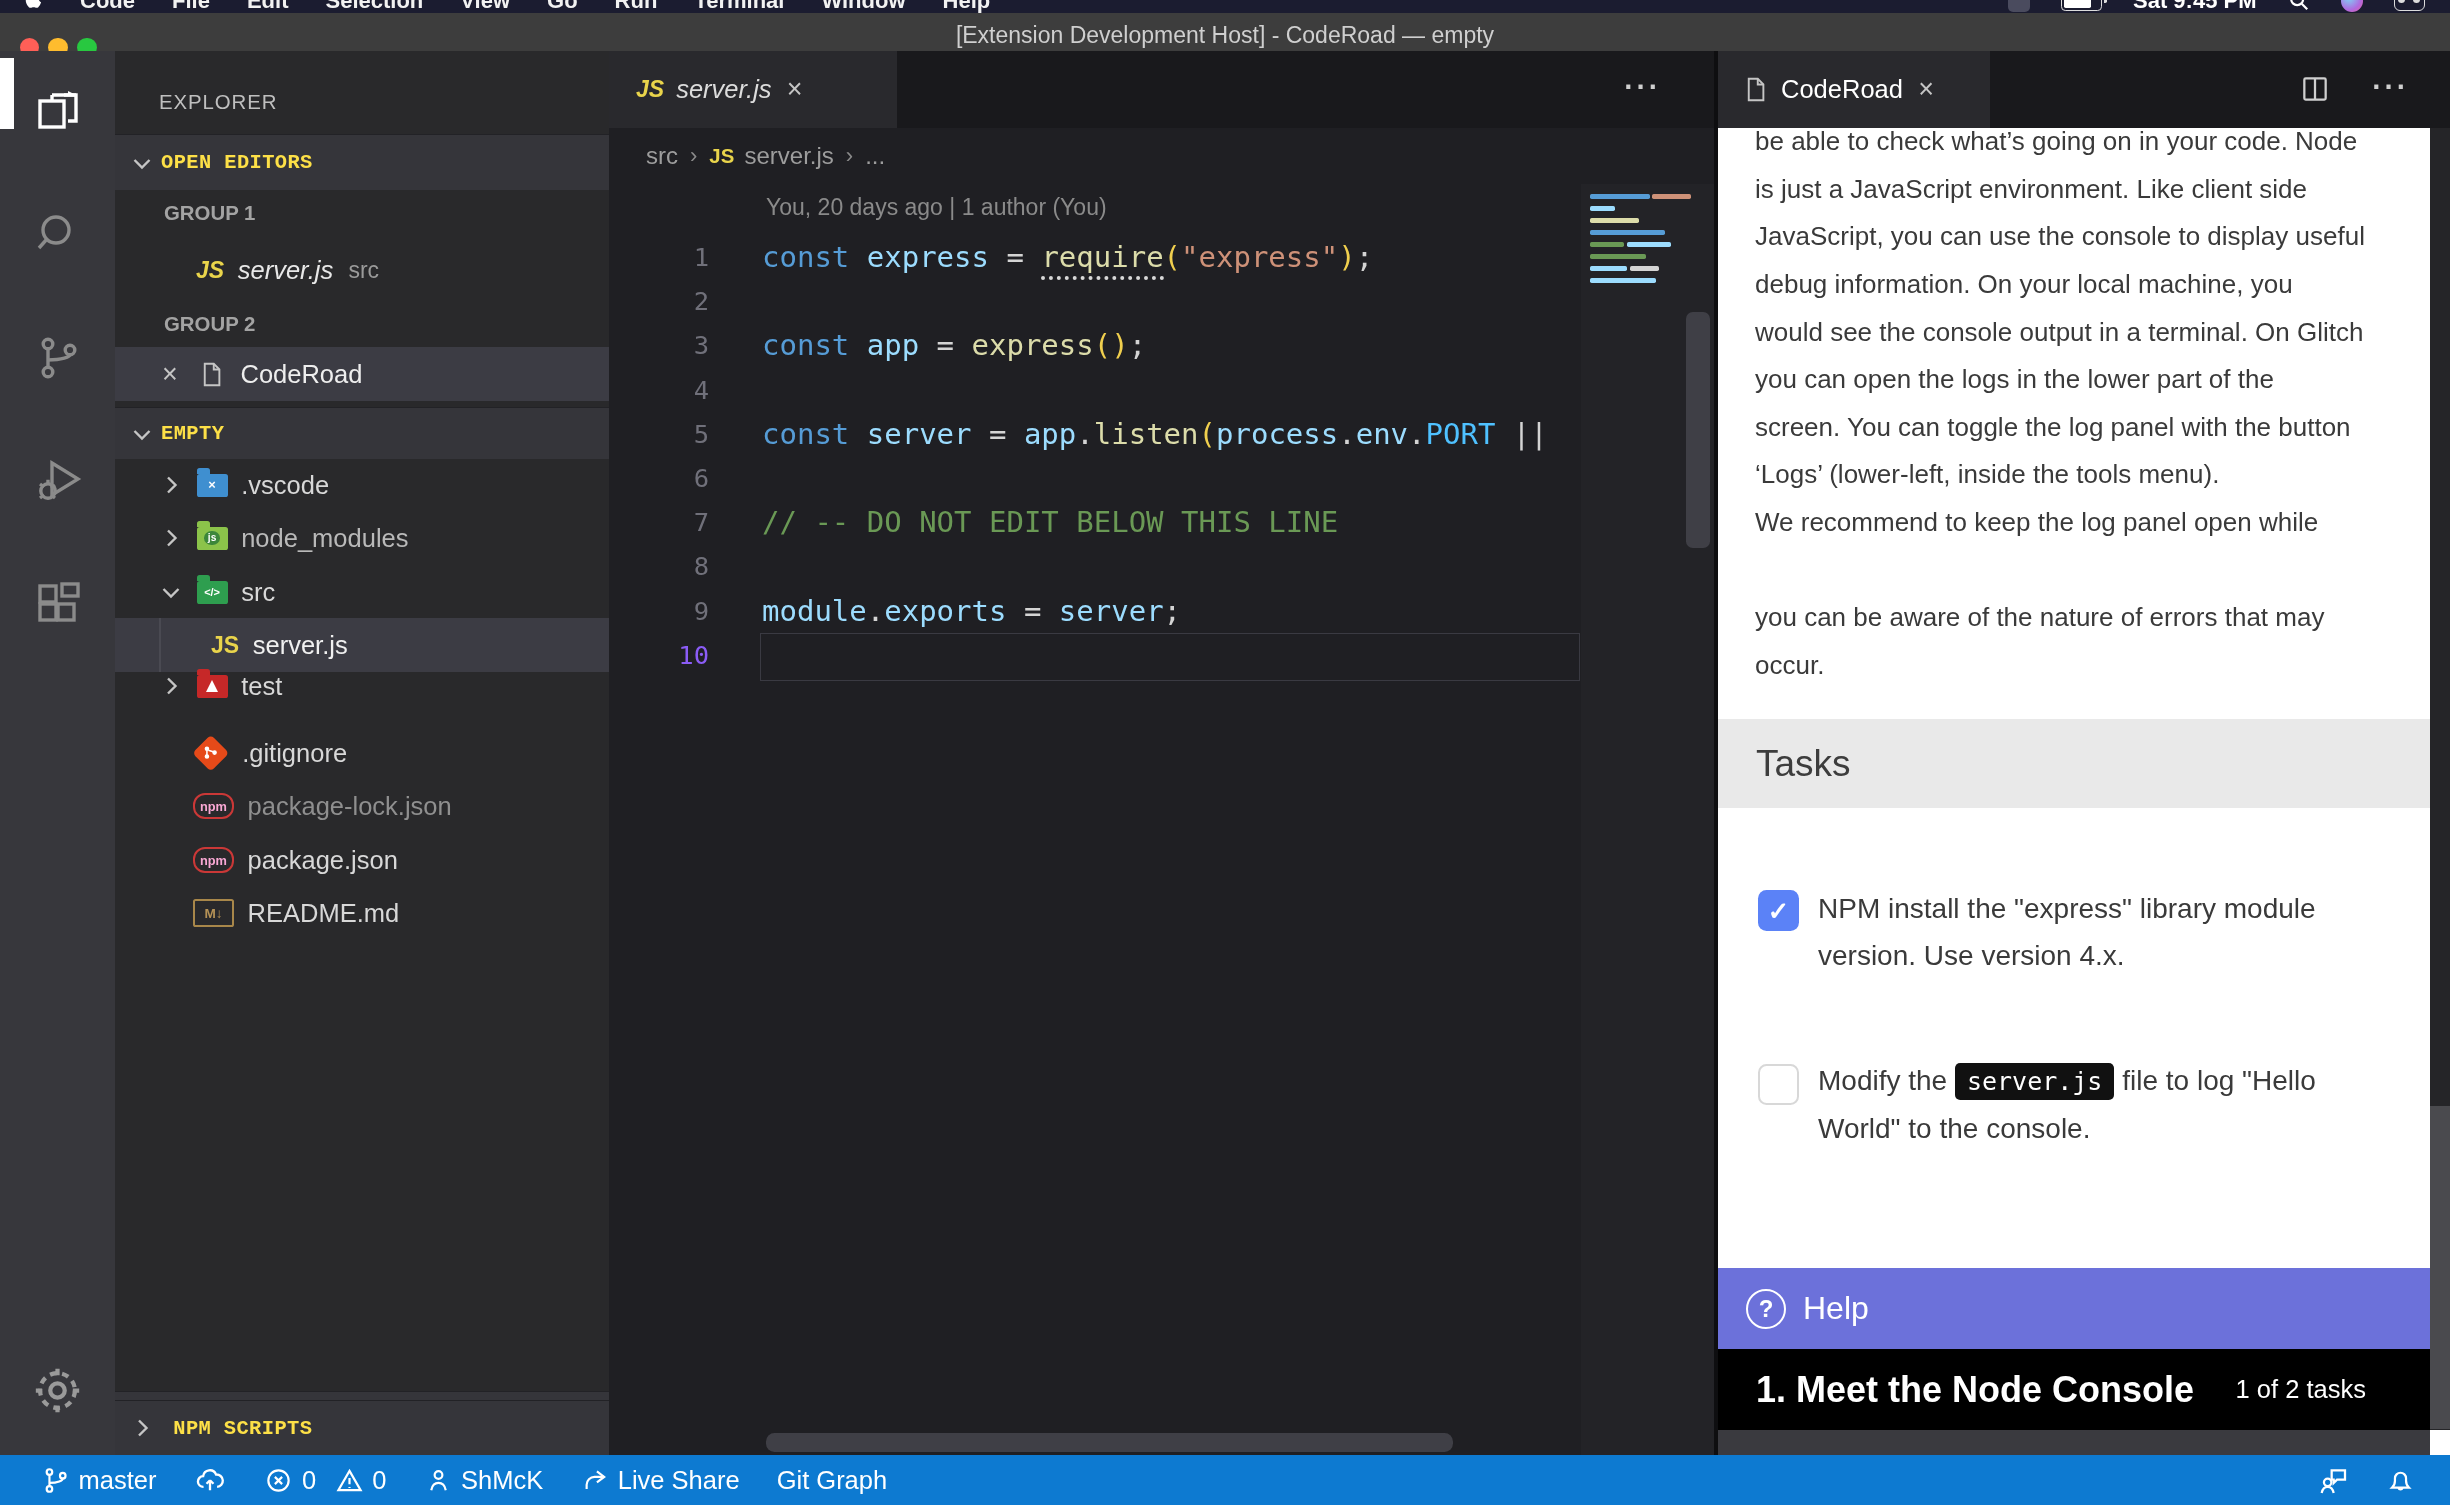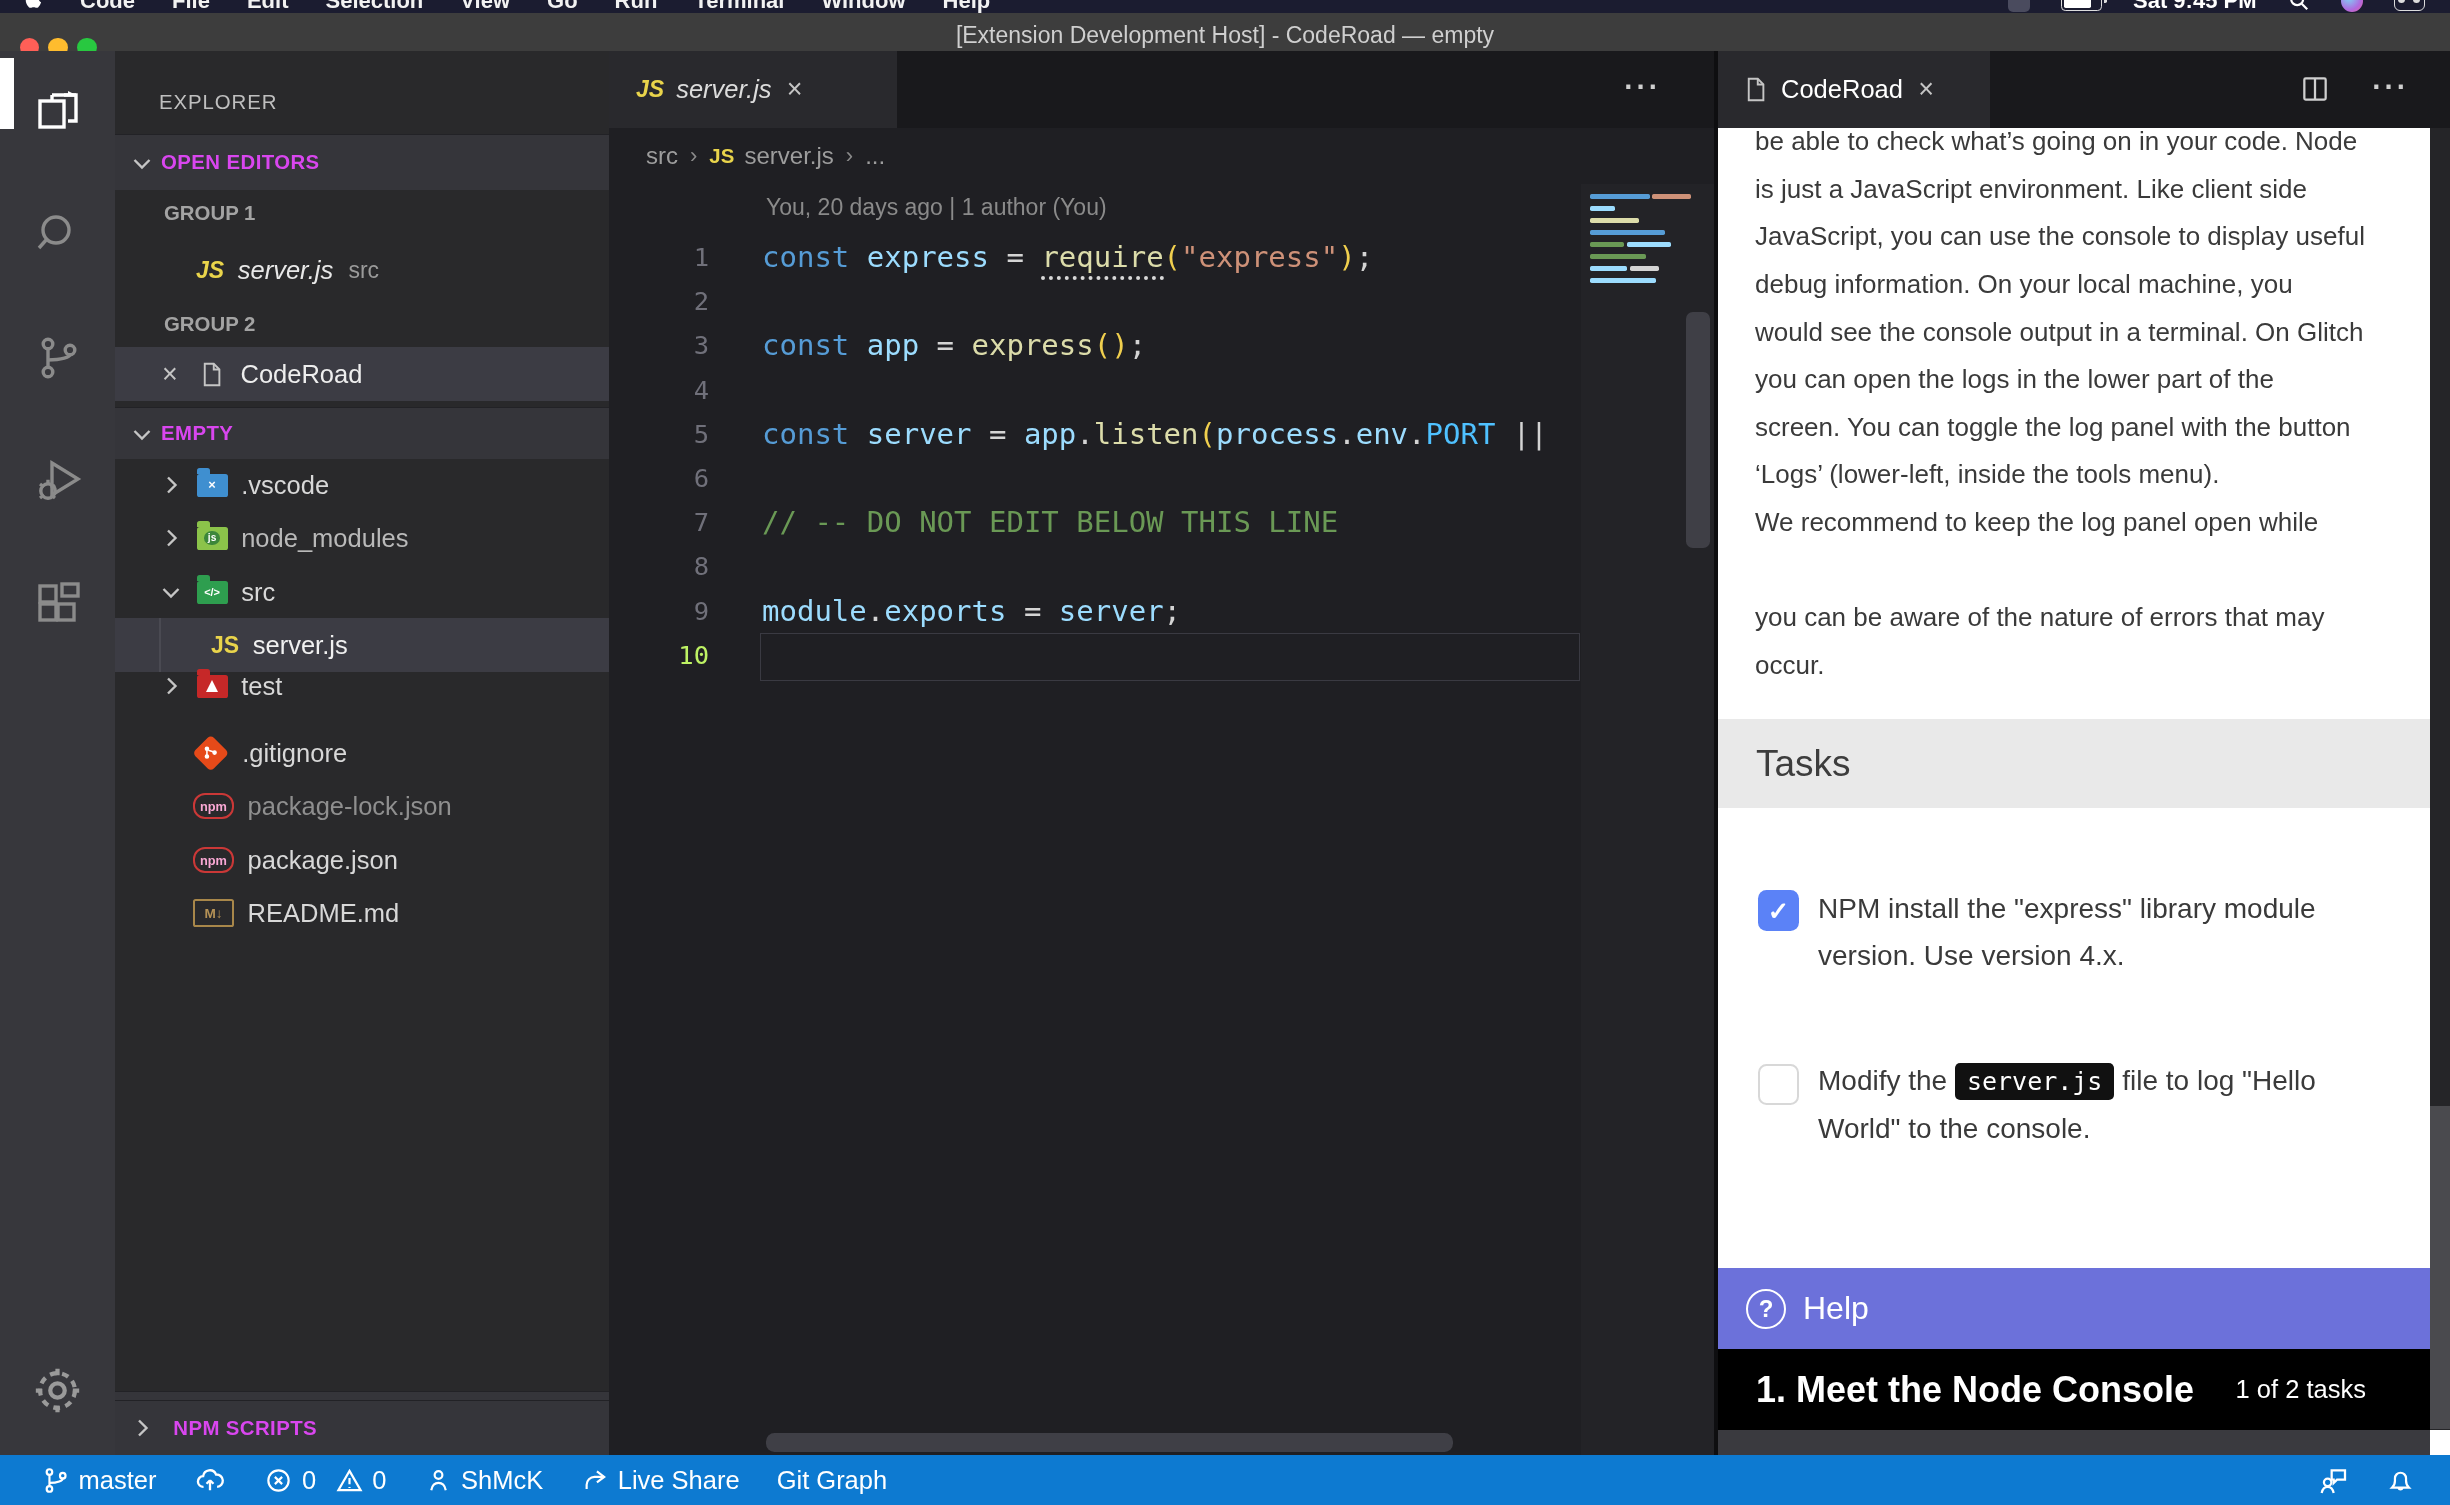--- a/index.html
+++ b/index.html
@@ -24,21 +24,21 @@
   .title-text{position:absolute;left:0;right:0;top:0;height:38px;line-height:44px;text-align:center;color:#cfcfcf;font-size:23px;}
   
   .activitybar{position:absolute;left:0;top:51px;width:115px;height:1404px;background:#37373c;}
   .act-ind{position:absolute;left:0;top:6.8px;width:13.6px;height:71px;background:#fff;}
   .act-btn{position:absolute;left:0;width:115px;height:119px;display:flex;align-items:center;justify-content:center;color:#8b8b8b;}
   .act-btn.active{color:#fff;}
   
   .sidebar{position:absolute;left:115px;top:51px;width:494px;height:1404px;background:#29292b;color:#d6d6d6;}
   .sb-title{position:absolute;left:44px;top:25.5px;height:51px;line-height:51px;font-size:20.4px;letter-spacing:0.9px;color:#bfbfbf;}
   .band{position:absolute;left:0;width:494px;background:#35353a;border-top:1.7px solid #222226;display:flex;align-items:center;}
-  .band .hdr{font-size:20.4px;font-weight:bold;letter-spacing:0.4px;color:#d946ef;}
+  .band .hdr{font-size:20.4px;font-weight:bold;letter-spacing:0.4px;color:#fde047;font-family:Liberation Mono, monospace;}
   .chv{width:24px;height:24px;flex:0 0 auto;color:#c5c5c5;}
   .grp{position:absolute;left:49px;font-size:20.4px;font-weight:bold;color:#a3a3a3;}
   .oe-row{position:absolute;left:0;width:494px;height:51px;display:flex;align-items:center;font-size:25.5px;}
   .sel{background:#3c3c44;}
   .jsbadge{color:#e9d44b;font-weight:bold;font-size:23px;font-style:italic;}
   .jsbadge.up{font-style:normal;}
   .trow{position:absolute;left:0;width:494px;height:54px;display:flex;align-items:center;font-size:25.5px;color:#d8d8d8;}
   .tlabel{margin-left:13.6px;white-space:nowrap;}
   .dim{color:#8f8f8f;}
   .fold{width:31px;height:23px;border-radius:2.6px;position:relative;flex:0 0 auto;display:flex;align-items:center;justify-content:center;}
@@ -358,21 +358,21 @@
     <span class="ct"><span class="cm">// -- DO NOT EDIT BELOW THIS LINE</span></span>
   </div>
   <div class="cl" style="top:544px;">
       <span class="ln">8</span>
     </div>
   <div class="cl" style="top:589px;">
     <span class="ln">9</span>
     <span class="ct"><span class="vr">module</span><span class="pl">.</span><span class="vr">exports </span><span class="pl">= </span><span class="vr">server</span><span class="pl">;</span></span>
   </div>
   <div class="cl" style="top:633px;">
-      <span class="ln" style="color:#bef264;">10</span>
+      <span class="ln" style="color:#8b5cf6;">10</span>
     </div>
   <div class="cursor-line"></div>
 
   <div class="minimap">
     <div class="mm-bar" style="left:8.5px;top:10.2px;width:60px;background:#569cd6;"></div>
     <div class="mm-bar" style="left:71px;top:10.2px;width:39px;background:#ce9178;"></div>
     <div class="mm-bar" style="left:8.5px;top:22px;width:25.5px;background:#9cdcfe;"></div>
     <div class="mm-bar" style="left:8.5px;top:34px;width:49px;background:#dcdcaa;"></div>
     <div class="mm-bar" style="left:8.5px;top:46px;width:75px;background:#569cd6;"></div>
     <div class="mm-bar" style="left:8.5px;top:58px;width:34px;background:#6a9955;"></div>

